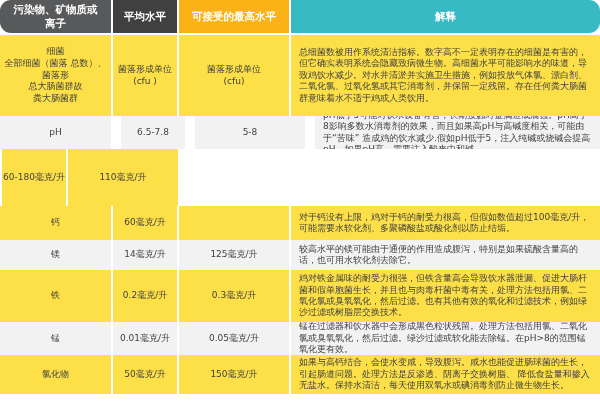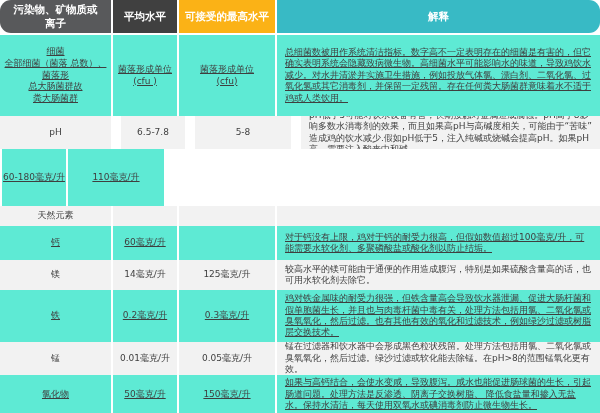--- a/index.html
+++ b/index.html
@@ -5,34 +5,34 @@
   * { margin:0; padding:0; box-sizing:border-box; }
   html,body { width:600px; height:413px; overflow:hidden; background:#ffffff;
               font-family:"DejaVu Sans", sans-serif; }
   .table { width:600px; height:413px; display:flex; flex-direction:column; }
 
   .row { display:flex; flex:0 0 auto; overflow:hidden; }
   .cell { overflow:hidden; display:flex; align-items:center; justify-content:center;
           color:#3f3f3f; }
   .c1 { width:111px; }
   .c2 { width:64px;  margin-left:2px; }
-  .c3 { width:96px; margin-left:2px; }
+  .c3 { width:110px; margin-left:2px; }
   .c4 { flex:1;      margin-left:2px; justify-content:flex-start; }
 
   
   .hrow { height:33px; margin-bottom:2px;border-radius:11px; }
   .hcell { font-weight:bold; color:#ffffff; font-size:10.5px; line-height:1.25;
            text-align:center; white-space:pre-line; }
   .h1 { background:#58595B; }
   .h2 { background:#404040; }
   .h3 { background:#FBB216; }
   .h4 { background:#38BAC5; }
 
   
-  .bg-w .cell { background:#5eead4;text-decoration:underline; }
+  .bg-w .cell { background:#fde047; }
   .bg-g .cell { background:#F2F2F2; }
   .name, .val { font-size:9px; text-align:center; white-space:pre-line; line-height:1.3; }
   .exp { font-size:9px; line-height:1.27; text-align:left; padding:4px 8px; }
 
   .rh1 { height:81px; } .rh2 { height:33px;gap:8px; } .rh3 { height:57px; }
   .rh4 { height:20px; } .rh5 { height:34px; } .rh6 { height:30px; }
   .rh7 { height:52px; } .rh8 { height:33px; } .rh9 { height:39px; }
 </style>
 </head>
 <body>
@@ -65,26 +65,20 @@
     <div class="cell val c2">6.5-7.8</div>
     <div class="cell val c3">5-8</div>
     <div class="cell exp c4">pH低于5可能对饮水设备有害，长期接触对金属造成腐蚀。pH高于8影响多数水消毒剂的效果，而且如果高pH与高碱度相关，可能由于“苦味” 造成鸡的饮水减少.假如pH低于5，注入纯碱或烧碱会提高pH。如果pH高，需要注入酸来中和碱。</div>
   </div>
 
   <div class="row bg-w rh3">
     <div class="cell val c2">60-180毫克/升</div>
     <div class="cell val c3">110毫克/升</div>
   </div>
 
-  <div class="row bg-g rh4">
-    <div class="cell name c1">天然元素</div>
-    <div class="cell val c2"></div>
-    <div class="cell val c3"></div>
-    <div class="cell exp c4"></div>
-  </div>
 
   <div class="row bg-w rh5">
     <div class="cell name c1">钙</div>
     <div class="cell val c2">60毫克/升</div>
     <div class="cell val c3"></div>
     <div class="cell exp c4">对于钙没有上限，鸡对于钙的耐受力很高，但假如数值超过100毫克/升，可能需要水软化剂、多聚磷酸盐或酸化剂以防止结垢。</div>
   </div>
 
   <div class="row bg-g rh6">
     <div class="cell name c1">镁</div>

